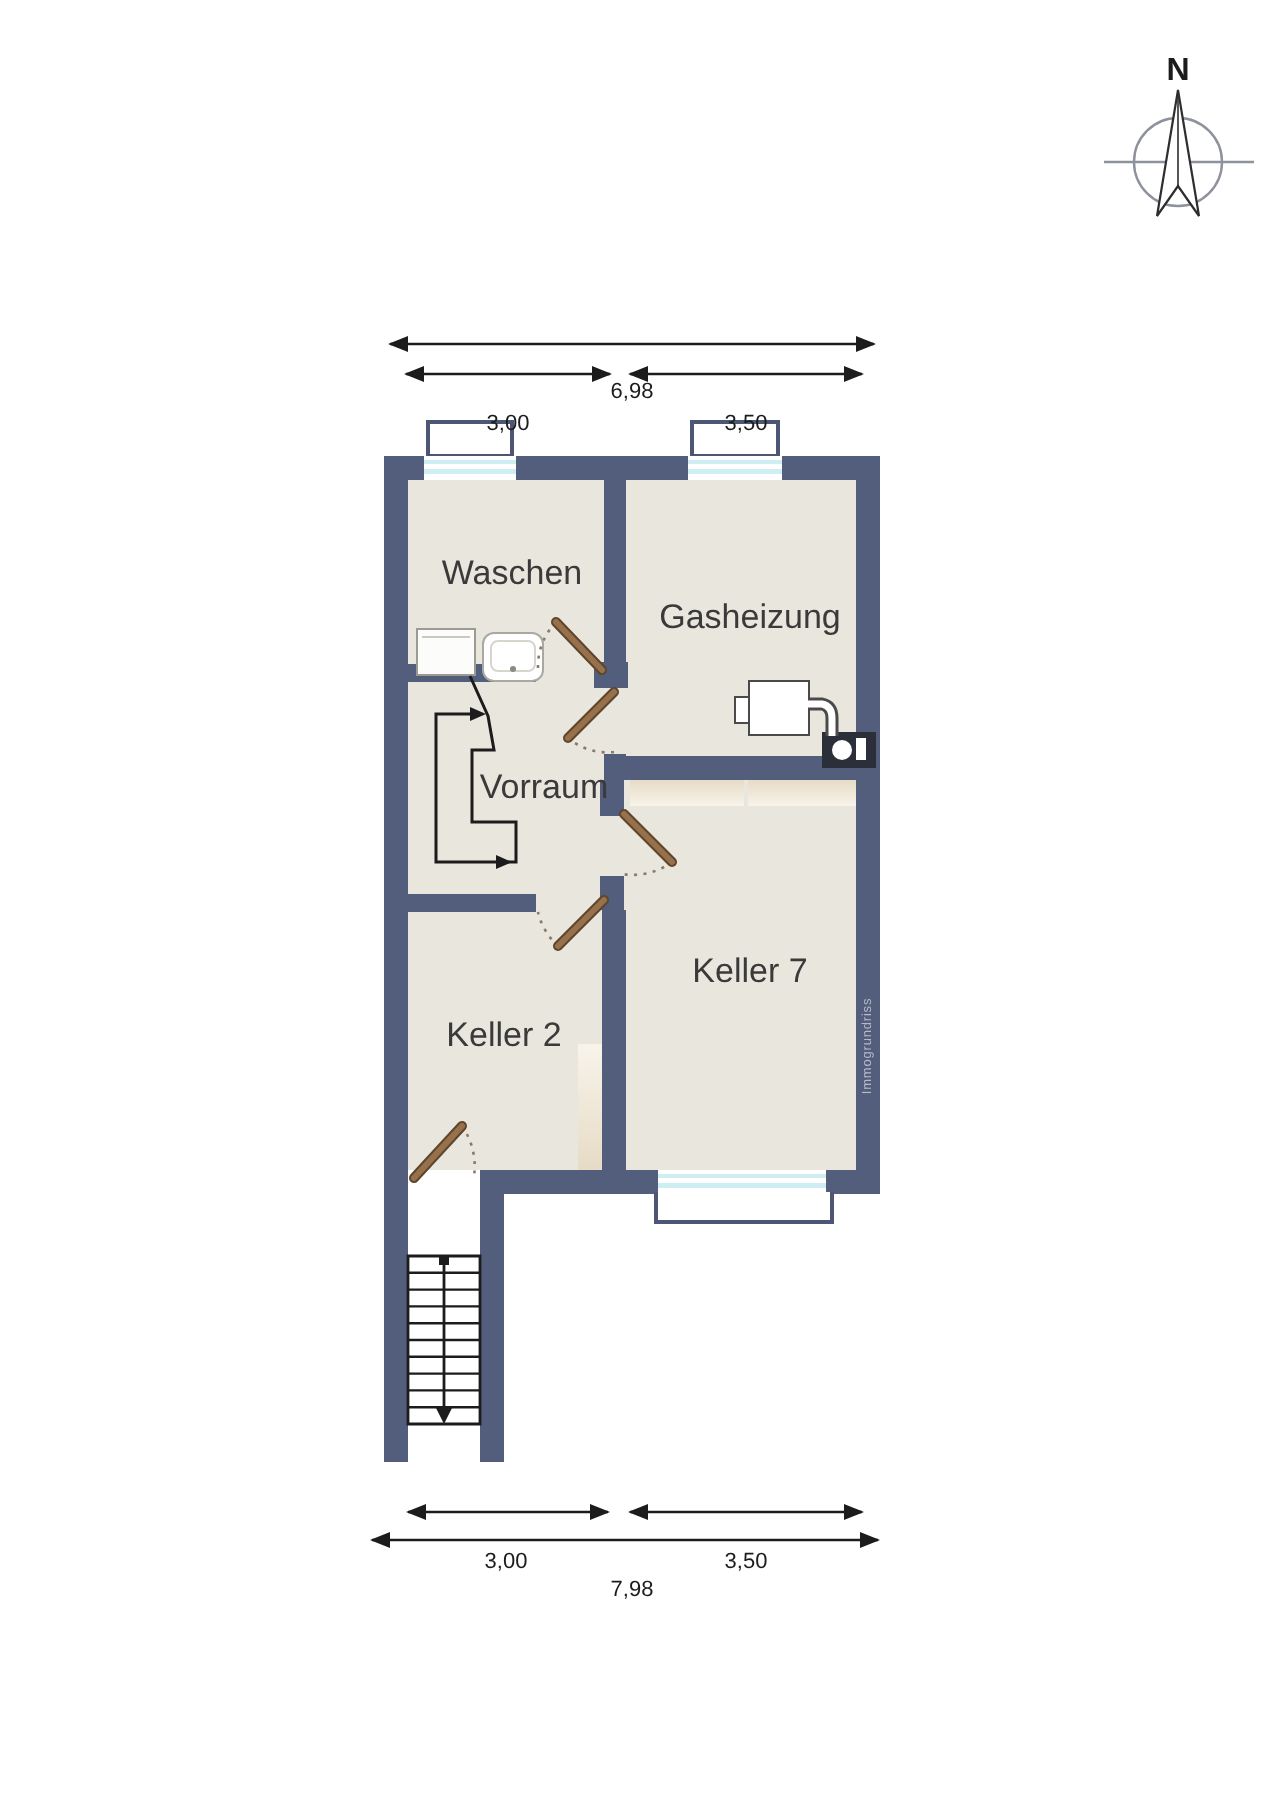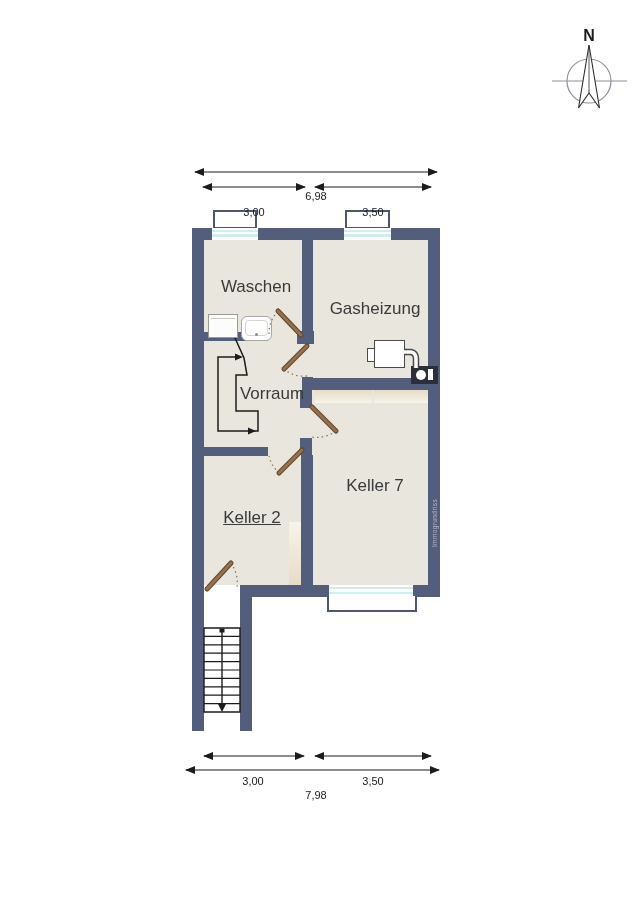--- a/index.html
+++ b/index.html
@@ -171,17 +171,17 @@
   <div class="dim" style="left:254px;top:179px;">3,00</div>
   <div class="dim" style="left:373px;top:179px;">3,50</div>
   <div class="dim" style="left:253px;top:748px;">3,00</div>
   <div class="dim" style="left:373px;top:748px;">3,50</div>
   <div class="dim" style="left:316px;top:762px;">7,98</div>
 
   <div class="lbl" style="left:256px;top:287px;">Waschen</div>
   <div class="lbl" style="left:375px;top:309px;">Gasheizung</div>
   <div class="lbl" style="left:272px;top:394px;">Vorraum</div>
   <div class="lbl" style="left:375px;top:486px;">Keller 7</div>
-  <div class="lbl" style="left:252px;top:518px;text-decoration:underline;">Keller 2</div>
+  <div class="lbl" style="left:252px;top:518px;">Keller 2</div>
 
   <div class="wm" style="left:434px;top:523px;">Immogrundriss</div>
 
 </div>
 
 </body></html>

